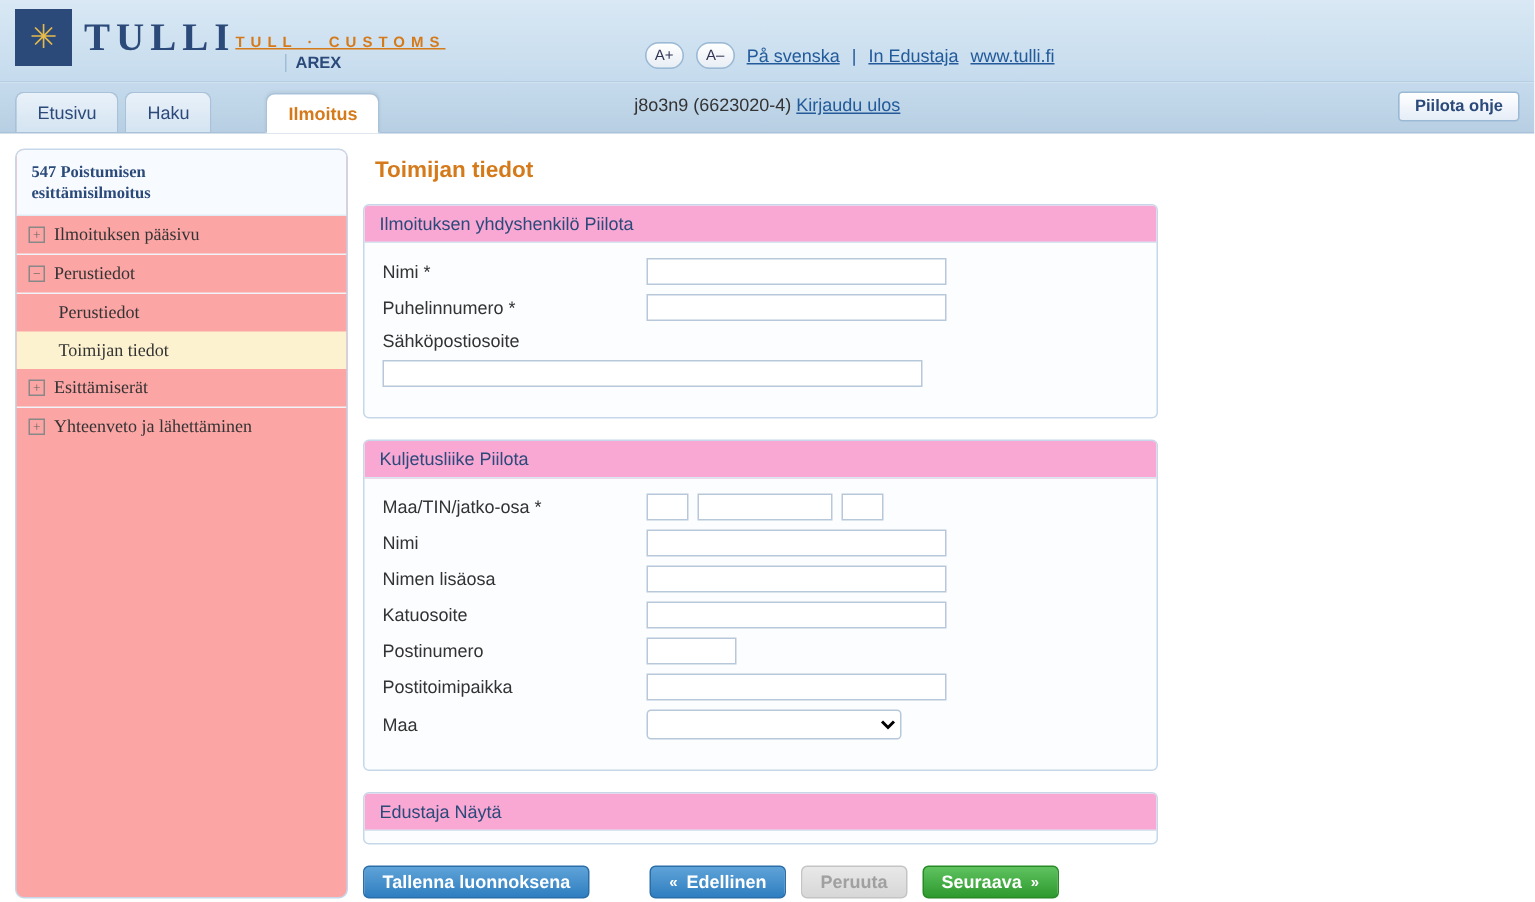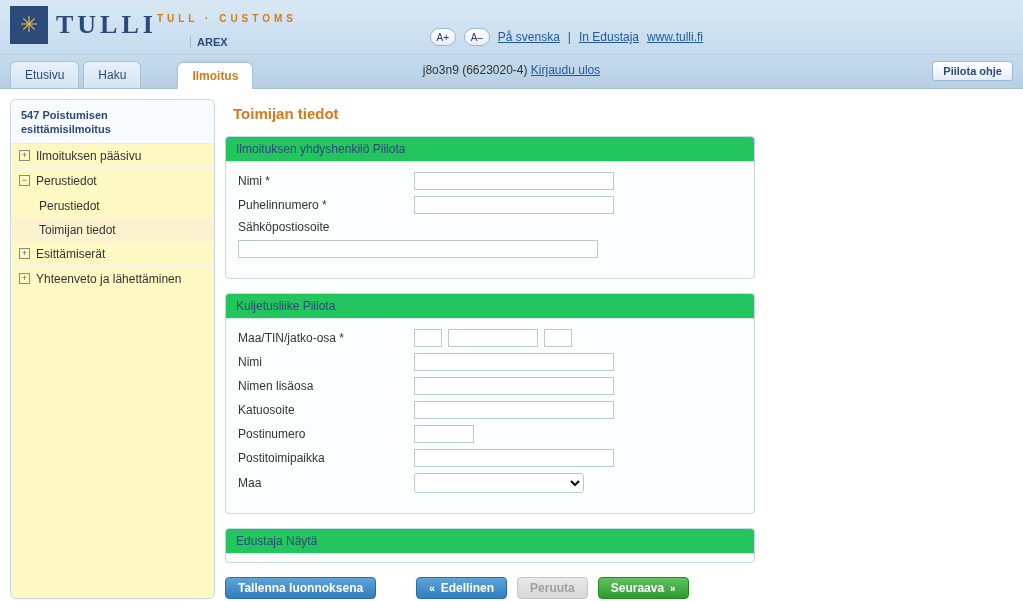--- a/index.html
+++ b/index.html
@@ -30,21 +30,21 @@
     background: #2b4a7a;
     display: flex; align-items: center; justify-content: center;
     color: #e6b94a;
     font-size: 22px;
   }
   .logo-text {
     display: flex; flex-direction: row;
     line-height: 1;
   }
   .logo-main { font-size: 26px; letter-spacing: 4px; color: #2b4a7a; font-weight: bold; font-family: Georgia, serif;}
-  .logo-sub { font-size: 10px; letter-spacing: 4px; color: #d57a1a; font-weight: bold; margin-top: 2px;}
+  .logo-sub { font-size: 10px; letter-spacing: 4px; color: #d57a1a; font-weight: bold; margin-top: 12px; text-decoration: underline;}
   .app-name {
     position: absolute;
     left: 190px; top: 36px;
     font-size: 11px; color: #2b4a7a; font-weight: bold;
     border-left: 1px solid #a0bdd8;
     padding-left: 6px;
   }
   .header-links {
     position: absolute;
     right: 320px; top: 28px;
@@ -109,27 +109,28 @@
     color:#2b4a7a; font-weight:bold;
     font-size:11px;
     cursor:pointer;
   }
   .content {
     display: flex;
     padding: 10px;
     gap: 10px;
   }
   .sidebar {
-    width: 205px;
+    width: 222px;
     border: 1px solid #c6d7e9;
     border-radius: 6px;
-    background: #fef9c3;
+    background: #fca5a5;
     overflow: hidden;
     font-size: 12px;
     padding-bottom: 6px;
+    font-family: Liberation Serif, serif;
   }
   .sidebar .title {
     background: #f7fbff;
     color:#2b4a7a;
     font-weight:bold;
     font-size: 11px;
     padding: 8px 10px 6px;
     border-bottom: 1px solid #e1ebf4;
     line-height: 1.3;
   }
@@ -162,21 +163,21 @@
     margin: 6px 0 14px 8px;
   }
   .panel {
     border:1px solid #c6d7e9;
     border-radius: 4px;
     background: #fbfdff;
     margin-bottom: 14px;
     overflow:hidden;
   }
   .panel-head {
-    background: #22c55e;
+    background: #f9a8d4;
     color:#2b4a7a;
     font-size:12px;
     padding: 5px 10px;
     border-bottom: 1px solid #d9e6f1;
   }
   .panel-body { padding: 10px 12px 14px; }
   .field-row {
     display:flex; align-items:center;
     margin-bottom: 6px;
     gap: 6px;

